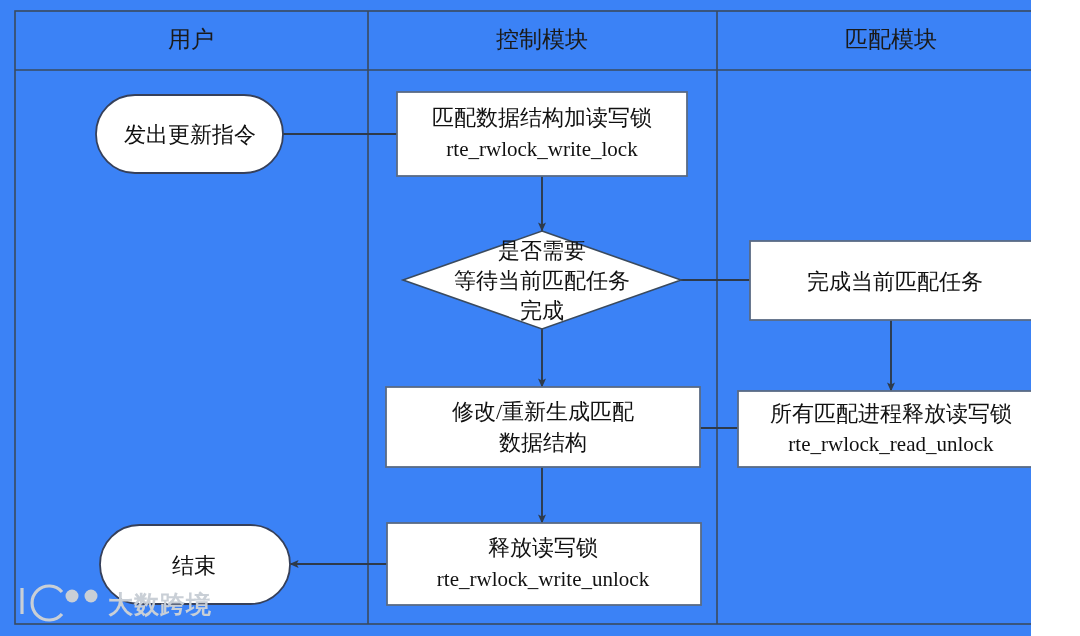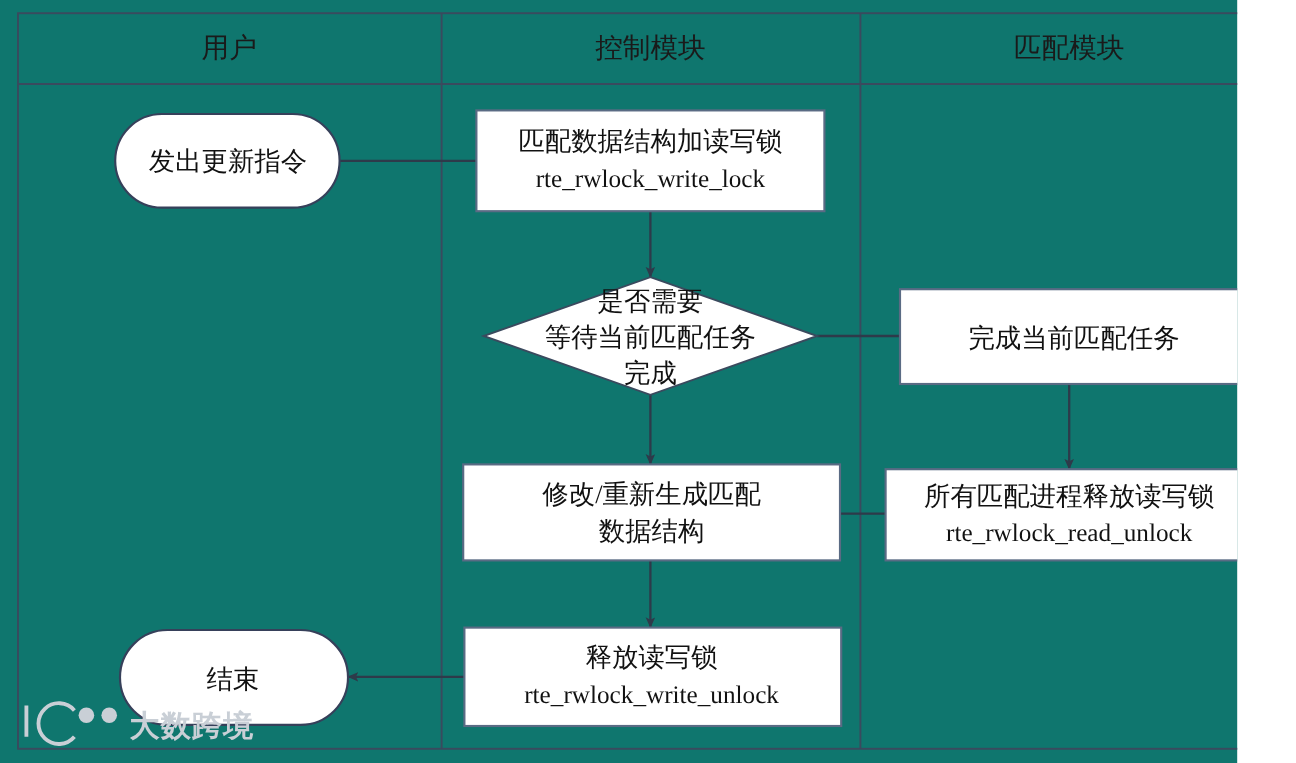--- a/index.html
+++ b/index.html
@@ -7,21 +7,21 @@
     padding: 0;
     background: #ffffff;
   }
   body {
     font-family: "Liberation Serif", "DejaVu Serif", serif;
   }
   #canvas {
     position: relative;
     width: 1031px;
     height: 636px;
-    background: #0f766e;
+    background: #3b82f6;
     overflow: hidden;
   }
   svg.layer {
     position: absolute;
     left: 0;
     top: 0;
     width: 1080px;
     height: 636px;
   }
   .lane-frame {

